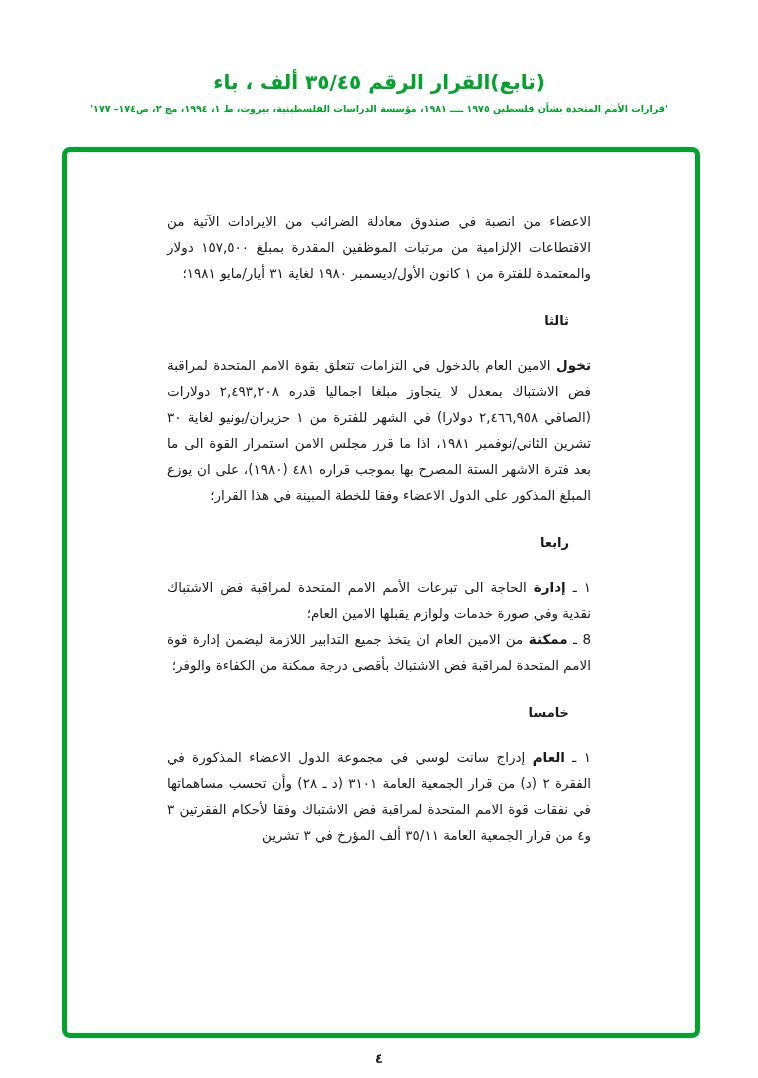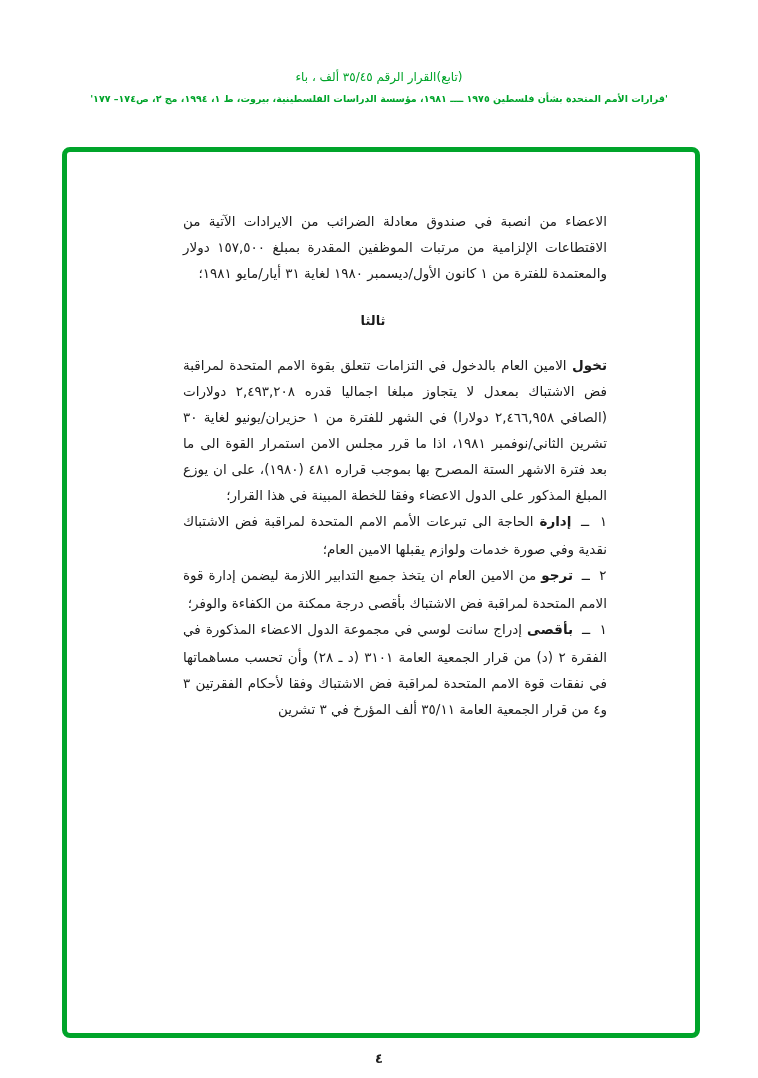--- a/index.html
+++ b/index.html
@@ -17,22 +17,22 @@
     }
     .doc-header {
       position: absolute;
       top: 70px;
       left: 0;
       width: 100%;
       text-align: center;
       color: var(--accent-green);
     }
     .doc-title {
-      font-size: 12px;
-      font-weight: normal;
+      font-size: 20px;
+      font-weight: bold;
       direction: rtl;
       letter-spacing: 0.2px;
     }
     .doc-source {
       margin-top: 9px;
       font-size: 9.5px;
       font-weight: bold;
       direction: rtl;
       color: var(--accent-green);
       padding: 0 16px;
@@ -44,41 +44,40 @@
       top: 147px;
       width: 638px;
       height: 891px;
       border: 5px solid var(--accent-green);
       border-radius: 8px;
       background: #ffffff;
     }
     .text-col {
       position: absolute;
       top: 56px;
-      right: 88px;
+      right: 104px;
       width: 424px;
       direction: rtl;
       color: var(--body-text);
       font-size: 13.5px;
       line-height: 26px;
       text-align: justify;
     }
     .para { margin: 0; }
     .sec-heading {
       display: block;
-      text-align: center;
       font-size: 13px;
       font-weight: bold;
       margin: 22px 0 18px 0;
       position: relative;
       left: -22px;
       color: var(--body-text);
     }
     .lead { font-weight: bold; margin-top: 21px; }
-    .num { font-weight: normal; font-family: Liberation Mono, monospace; }
+    .num { font-weight: normal; }
     .doc-footer {
       position: absolute;
       top: 1048px;
       left: 0;
       width: 100%;
       text-align: center;
     }
     .page-number {
       font-size: 13px;
       font-weight: bold;
@@ -97,27 +96,29 @@
 
   <section class="green-box">
     <div class="text-col" dir="rtl">
 
       <p class="para">الاعضاء من انصبة في صندوق معادلة الضرائب من الايرادات الآتية من الاقتطاعات الإلزامية من مرتبات الموظفين المقدرة بمبلغ ١٥٧,٥٠٠ دولار والمعتمدة للفترة من ١ كانون الأول/ديسمبر ١٩٨٠ لغاية ٣١ أيار/مايو ١٩٨١؛</p>
 
       <h2 class="sec-heading">ثالثا</h2>
 
       <p class="para"><strong class="lead">تخول</strong><span> الامين العام بالدخول في التزامات تتعلق بقوة الامم المتحدة لمراقبة فض الاشتباك بمعدل لا يتجاوز مبلغا اجماليا قدره ٢,٤٩٣,٢٠٨ دولارات (الصافي ٢,٤٦٦,٩٥٨ دولارا) في الشهر للفترة من ١ حزيران/يونيو لغاية ٣٠ تشرين الثاني/نوفمبر ١٩٨١، اذا ما قرر مجلس الامن استمرار القوة الى ما بعد فترة الاشهر الستة المصرح بها بموجب قراره ٤٨١ (١٩٨٠)، على ان يوزع المبلغ المذكور على الدول الاعضاء وفقا للخطة المبينة في هذا القرار؛</span></p>
 
+      <h2 class="sec-heading">رابعا</h2>
 
       <p class="para"><span class="num">١ ـ </span><strong class="lead">إدارة</strong><span> الحاجة الى تبرعات الأمم الامم المتحدة لمراقبة فض الاشتباك نقدية وفي صورة خدمات ولوازم يقبلها الامين العام؛</span></p>
 
-      <p class="para"><span class="num">٢ ـ </span><strong class="lead">ترجو</strong><span> من الامين العام ان يتخذ جميع التدابير اللازمة ليضمن إدارة قوة الامم المتحدة لمراقبة فض الاشتباك بأقصى درجة ممكنة من الكفاءة والوفر؛</span></p>
+      <p class="para"><span class="num">8 ـ </span><strong class="lead">ممكنة</strong><span> من الامين العام ان يتخذ جميع التدابير اللازمة ليضمن إدارة قوة الامم المتحدة لمراقبة فض الاشتباك بأقصى درجة ممكنة من الكفاءة والوفر؛</span></p>
 
+      <h2 class="sec-heading">خامسا</h2>
 
-      <p class="para"><span class="num">١ ـ </span><strong class="lead">بأقصى</strong><span> إدراج سانت لوسي في مجموعة الدول الاعضاء المذكورة في الفقرة ٢ (د) من قرار الجمعية العامة ٣١٠١ (د ـ ٢٨) وأن تحسب مساهماتها في نفقات قوة الامم المتحدة لمراقبة فض الاشتباك وفقا لأحكام الفقرتين ٣ و٤ من قرار الجمعية العامة ٣٥/١١ ألف المؤرخ في ٣ تشرين</span></p>
+      <p class="para"><span class="num">١ ـ </span><strong class="lead">العام</strong><span> إدراج سانت لوسي في مجموعة الدول الاعضاء المذكورة في الفقرة ٢ (د) من قرار الجمعية العامة ٣١٠١ (د ـ ٢٨) وأن تحسب مساهماتها في نفقات قوة الامم المتحدة لمراقبة فض الاشتباك وفقا لأحكام الفقرتين ٣ و٤ من قرار الجمعية العامة ٣٥/١١ ألف المؤرخ في ٣ تشرين</span></p>
 
     </div>
   </section>
 
   <footer class="doc-footer">
     <span class="page-number">٤</span>
   </footer>
 
 </div>
 

